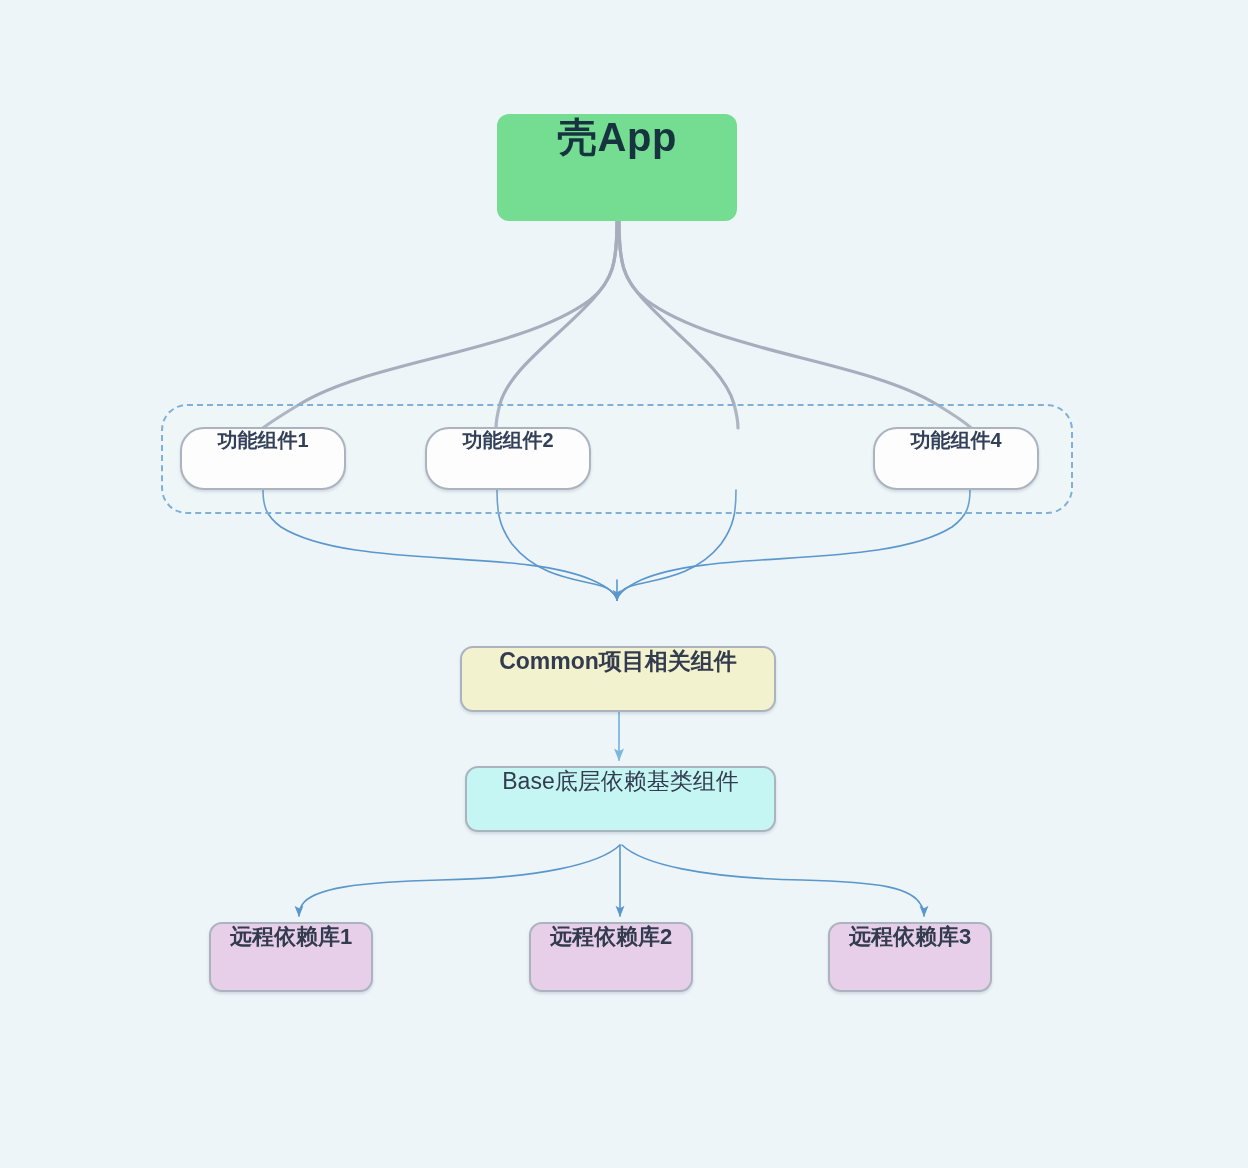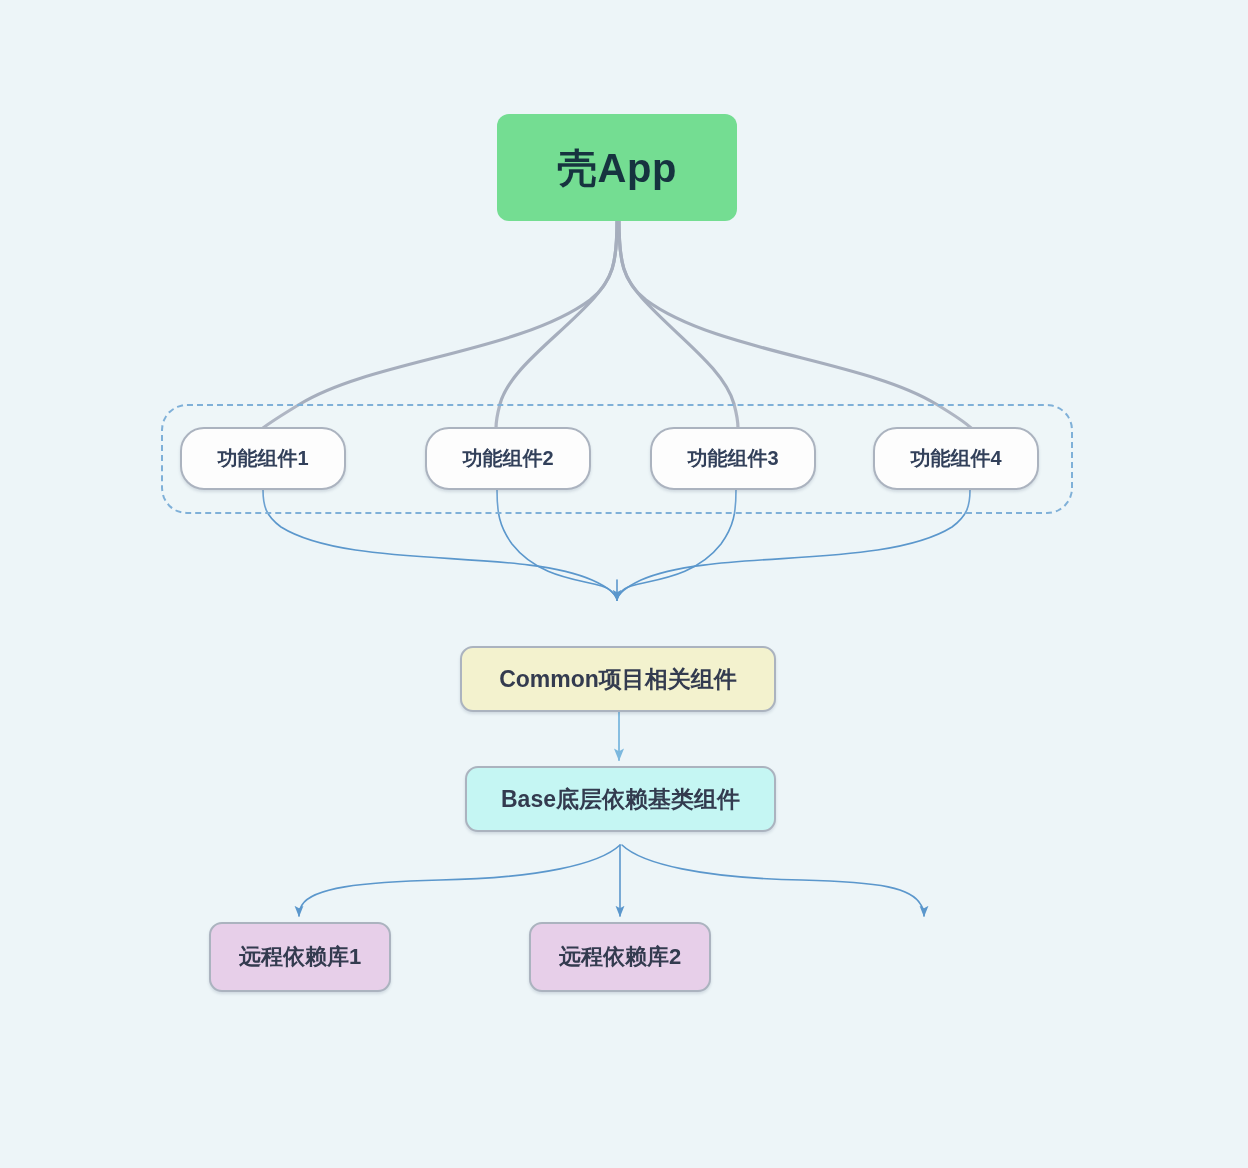--- a/index.html
+++ b/index.html
@@ -28,21 +28,21 @@
     width: 1248px;
     height: 1168px;
     pointer-events: none;
     z-index: 1;
   }
   
   .node {
     position: absolute;
     box-sizing: border-box;
     display: flex;
-    align-items: center;
+    align-items: flex-start;
     justify-content: center;
     text-align: center;
     z-index: 3;
     line-height: 1.15;
     white-space: nowrap;
   }
   .node-label {
     display: block;
   }
 
@@ -111,29 +111,29 @@
   
   .node-base {
     left: 465px;
     top: 766px;
     width: 311px;
     height: 66px;
     background: #c5f6f3;
     border: 2.5px solid #abb3bf;
     border-radius: 13px;
     font-size: 23px;
-    font-weight: bold;
+    font-weight: normal;
     color: #333b4f;
     box-shadow: 0 2px 3px rgba(80,95,120,0.18);
   }
 
   
   .node-remote {
     top: 922px;
-    width: 182px;
+    width: 164px;
     height: 70px;
     background: #e7cfe9;
     border: 2.5px solid #abb3bf;
     border-radius: 13px;
     font-size: 22px;
     font-weight: bold;
     color: #333b4f;
     box-shadow: 0 2px 3px rgba(80,95,120,0.18);
   }
   .remote-1 { left: 209px; }
@@ -186,35 +186,35 @@
   </div>
 
   <div class="group-dashed"></div>
 
   <div class="node node-feature feature-1">
     <span class="node-label">功能组件1</span>
   </div>
   <div class="node node-feature feature-2">
     <span class="node-label">功能组件2</span>
   </div>
-  <div class="node node-feature feature-3">
-    <span class="node-label">功能组件3</span>
-  </div>
   <div class="node node-feature feature-4">
     <span class="node-label">功能组件4</span>
   </div>
 
   <div class="node node-common">
     <span class="node-label">Common项目相关组件</span>
   </div>
 
   <div class="node node-base">
     <span class="node-label">Base底层依赖基类组件</span>
   </div>
 
   <div class="node node-remote remote-1">
     <span class="node-label">远程依赖库1</span>
   </div>
   <div class="node node-remote remote-2">
     <span class="node-label">远程依赖库2</span>
   </div>
+  <div class="node node-remote remote-3">
+    <span class="node-label">远程依赖库3</span>
+  </div>
 
 </div>
 
 </body></html>

